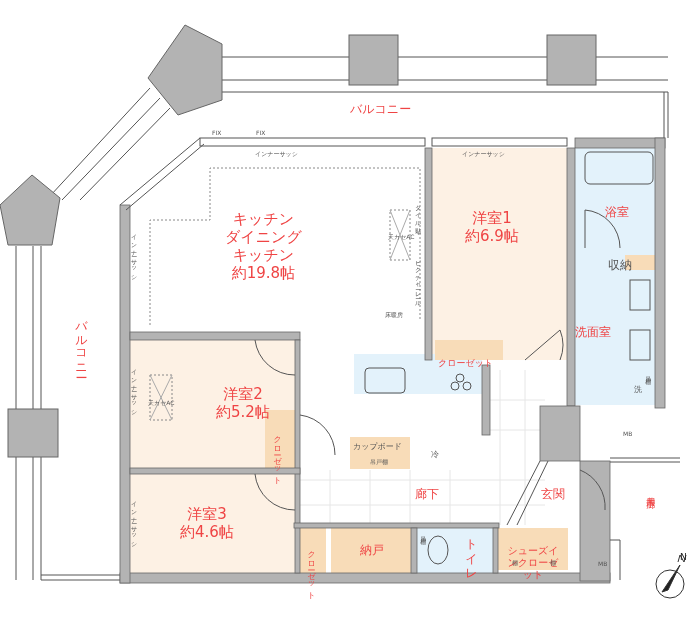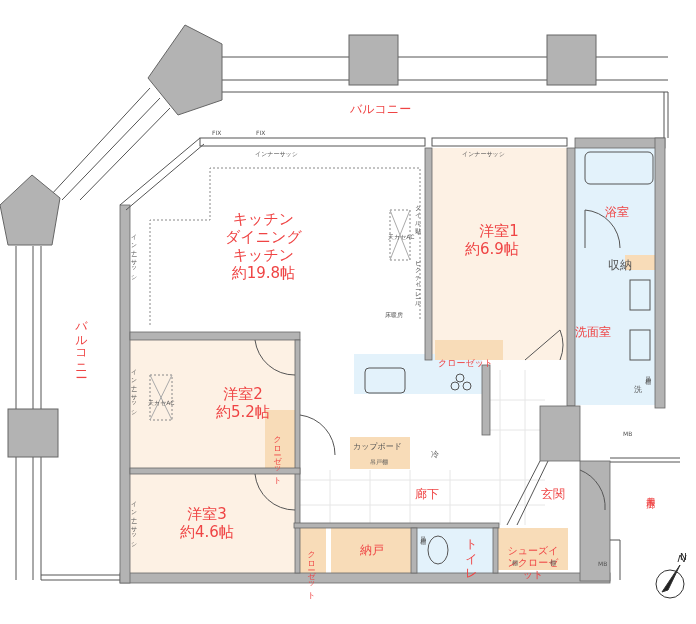--- a/index.html
+++ b/index.html
@@ -158,21 +158,21 @@
   <div>キッチン</div>
   <div>ダイニング</div>
   <div>キッチン</div>
   <div>約19.8帖</div>
 </div>
 <div class="lbl xs" style="left:388px;top:233px;">天カセAC</div>
 <div class="lbl xs" style="left:385px;top:311px;">床暖房</div>
 <div class="lbl xs vert" style="left:415px;top:200px;">タイル貼り</div>
 <div class="lbl xs vert" style="left:415px;top:255px;">ピクチャーレール</div>
 
-<div class="lbl big" style="left:465px;top:222px;text-align:right;">
+<div class="lbl big" style="left:465px;top:209px;">
   <div>洋室1</div>
   <div>約6.9帖</div>
 </div>
 <div class="lbl sm" style="left:438px;top:343px;">クローゼット</div>
 
 <div class="lbl big" style="left:176px;top:385px;margin-left:40px;">
   <div>洋室2</div>
   <div>約5.2帖</div>
 </div>
 <div class="lbl xs" style="left:148px;top:399px;">天カセAC</div>

